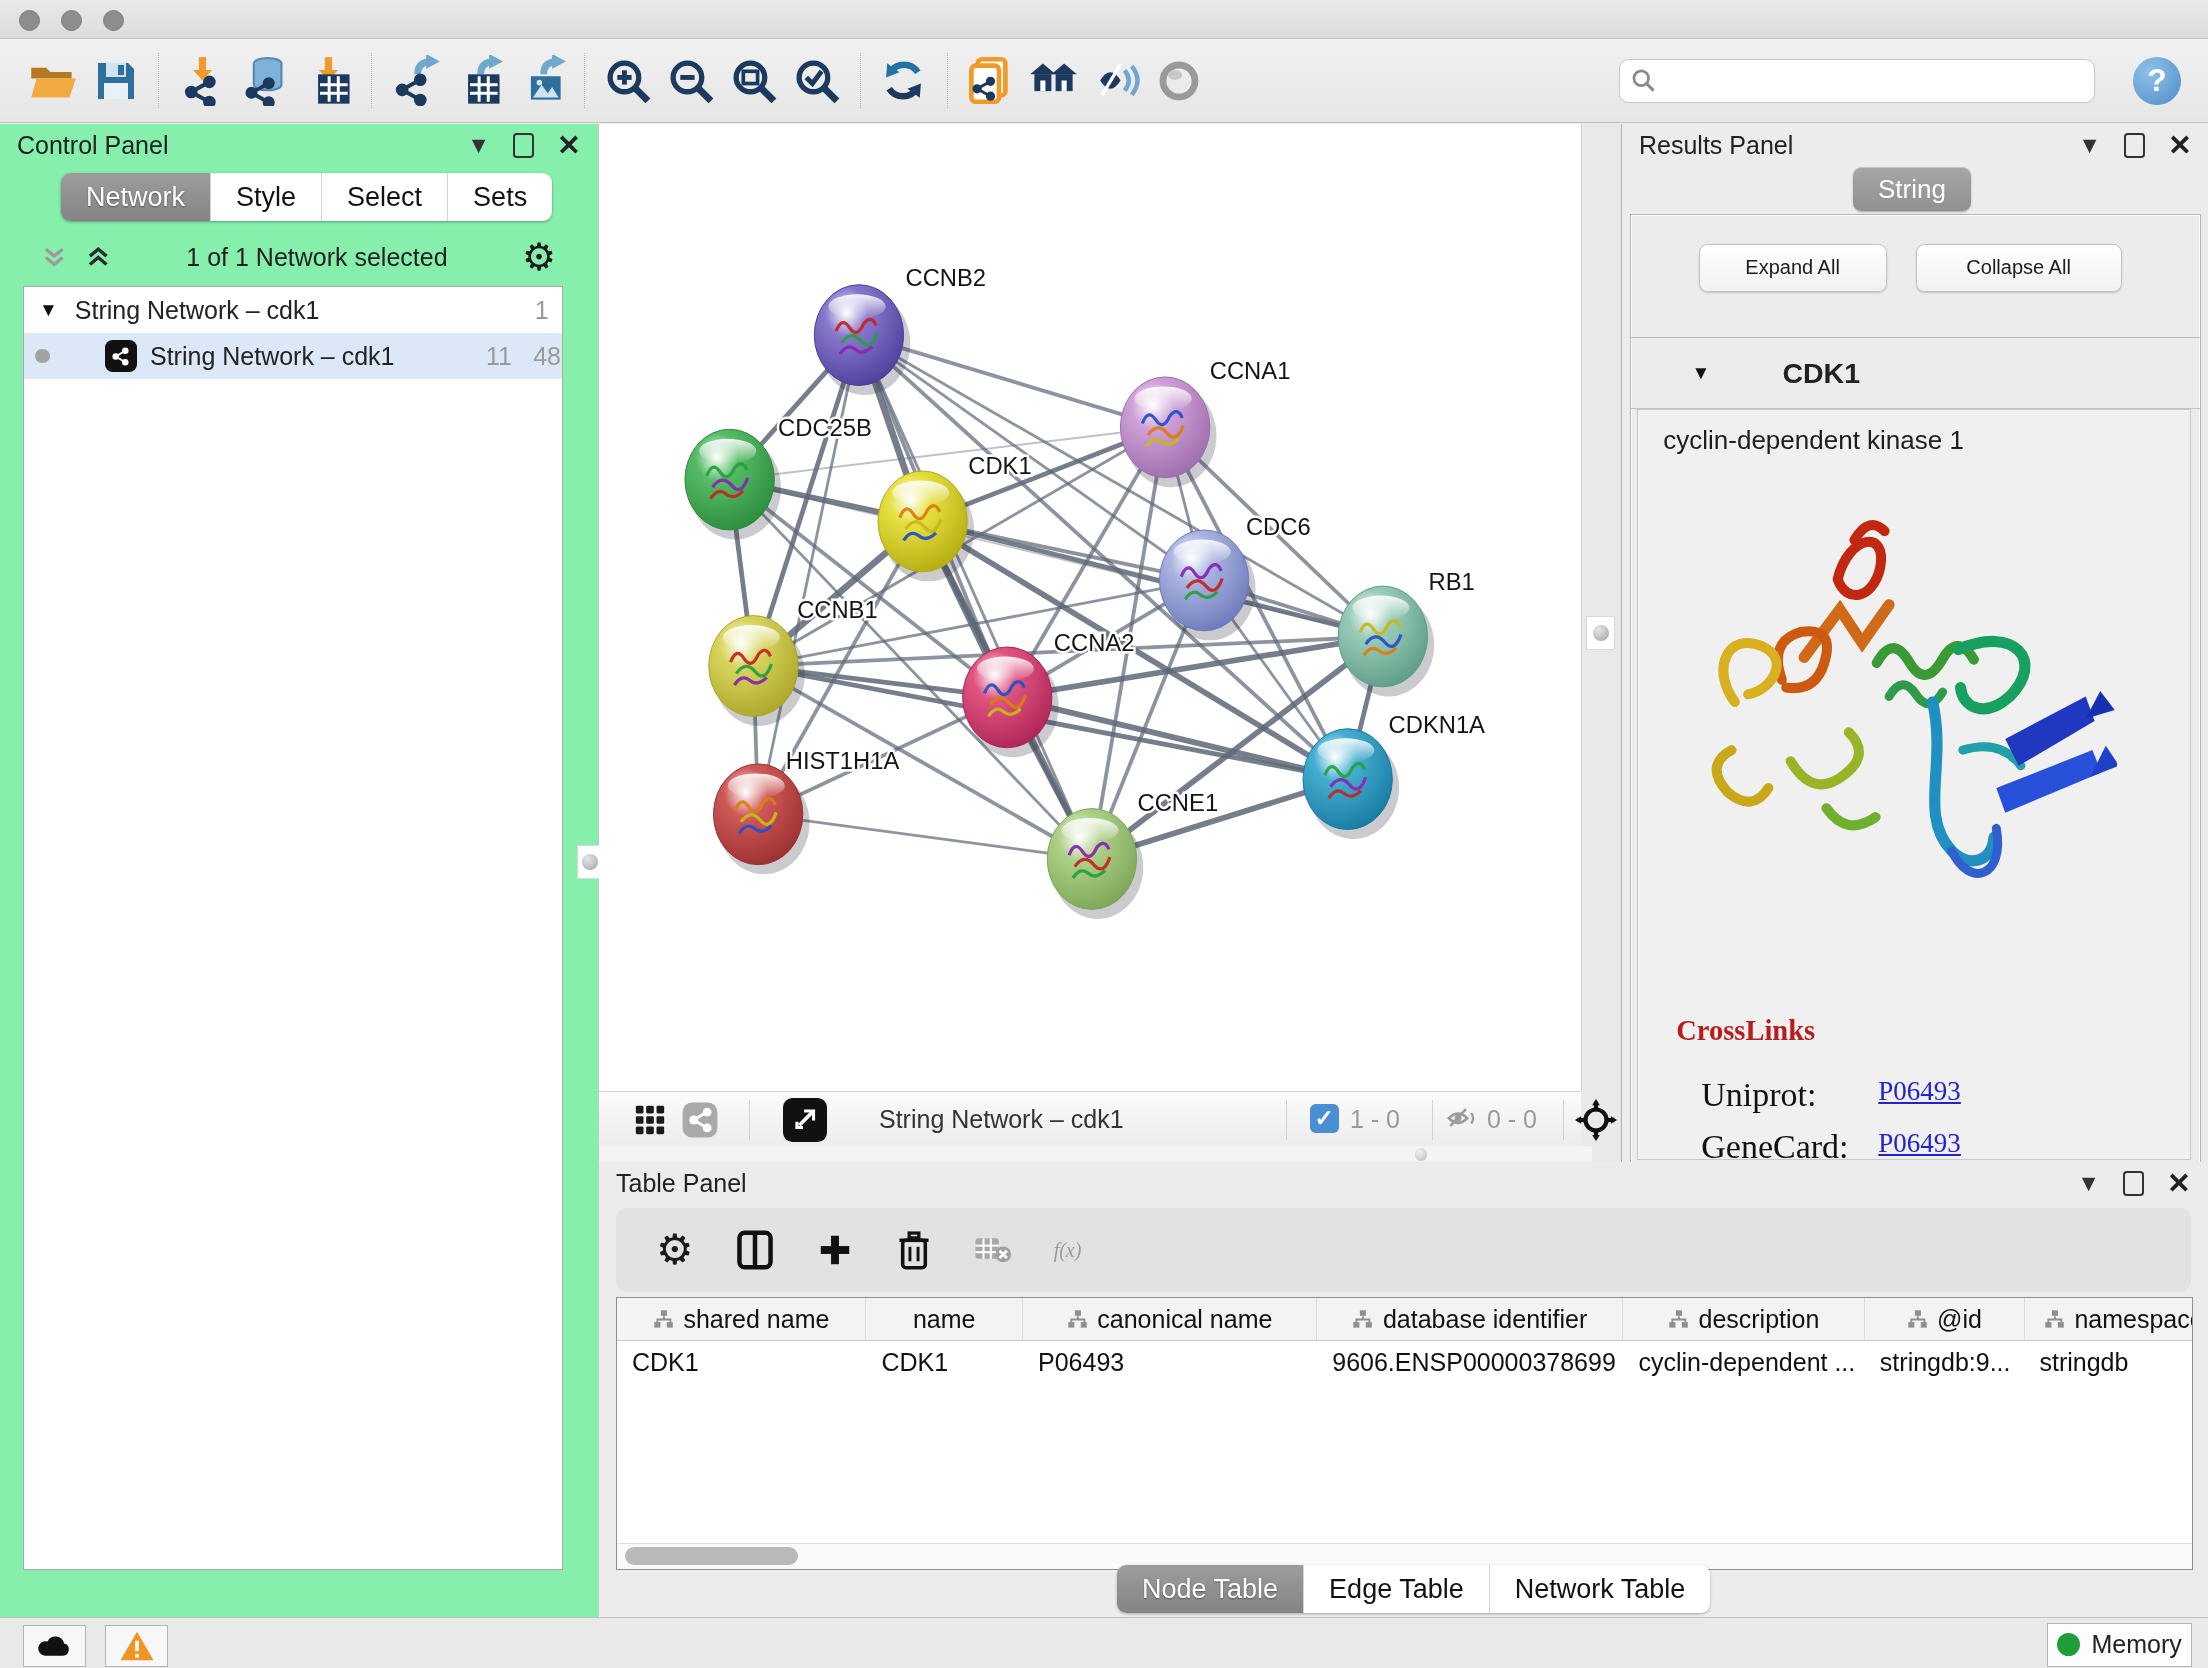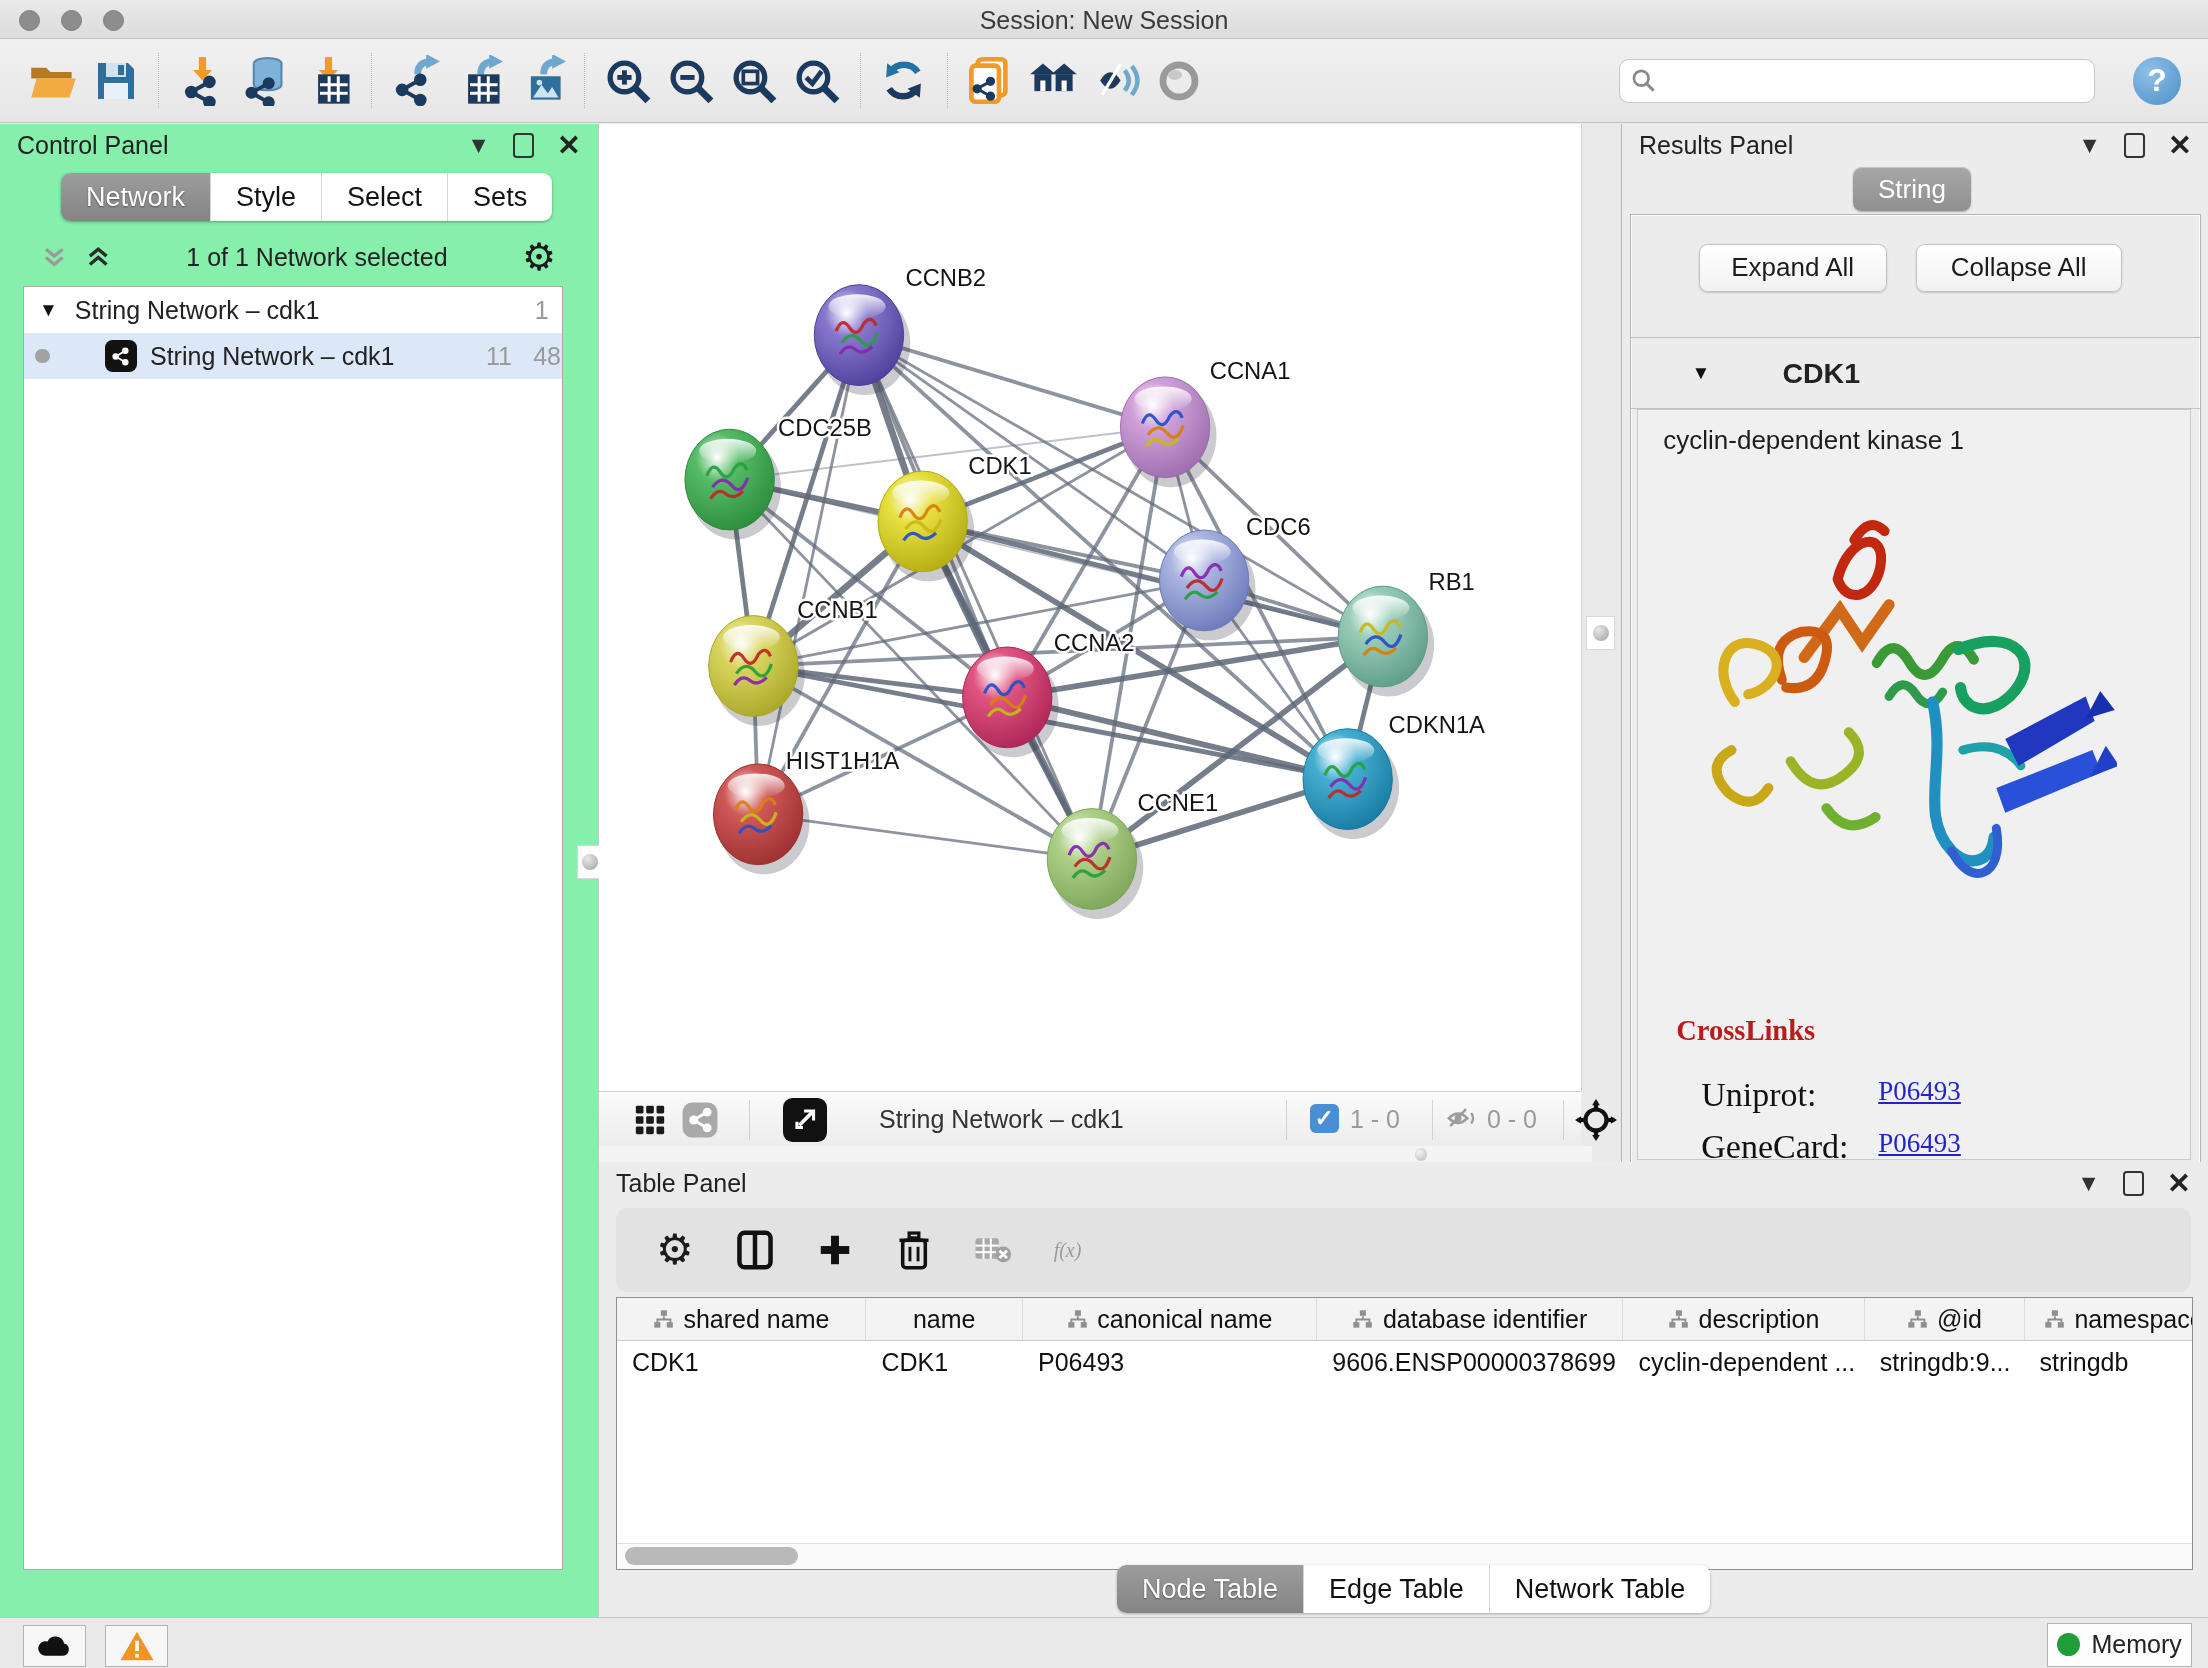--- a/index.html
+++ b/index.html
@@ -78,21 +78,21 @@
     background:radial-gradient(circle at 35% 30%,#f2f2f2,#b9b9b9);}
   
   #results-panel{left:1622px;top:124px;width:587px;height:1041px;background:#ececec;}
   #rp-tab{position:absolute;left:231px;top:43px;padding:6.7px 25px;border-radius:8.6px;
     background:linear-gradient(#a7a7a7,#909090);color:#fff;font-size:26px;
     box-shadow:inset 0 1px 0 rgba(255,255,255,.35),0 1px 1.9px rgba(0,0,0,.3);}
   #rp-box{position:absolute;left:7.6px;top:90px;width:569px;height:964px;
     border:1.9px solid #b5b5b5;background:#ececec;box-shadow:inset 0 0 0 1px #fdfdfd;}
   #rp-buttons{height:122px;border-bottom:1.9px solid #bdbdbd;position:relative;}
   .mac-btn{position:absolute;top:28.5px;height:46px;border:1px solid #c2c2c2;border-radius:8.6px;
-    background:linear-gradient(#ffffff,#f1f1f1);font-size:26px;color:#1c1c1c;
+    background:linear-gradient(#ffffff,#f1f1f1);font-size:20px;color:#1c1c1c;
     display:flex;align-items:center;justify-content:center;box-shadow:0 1px 1.9px rgba(0,0,0,.18);}
   #rp-sec-head{height:70px;display:flex;align-items:center;border-bottom:1px solid #c2c2c2;}
   #rp-sec-head .tri{margin-left:61px;}
   #rp-name{font-size:28.5px;font-weight:bold;margin-left:55px;}
   #rp-inner{position:absolute;left:6.7px;top:194px;width:552px;height:749px;background:#f0f0f0;
     border:1px solid #c9c9c9;text-align:center;}
   #rp-desc{position:absolute;left:25px;top:15px;font-size:26px;color:#1d1d1d;}
   #protein-img{position:absolute;left:32px;top:63px;}
   #rp-cross{position:absolute;left:38px;top:605px;font-family:"Liberation Serif",serif;
     font-size:28.5px;font-weight:bold;color:#b91c1c;}
@@ -124,21 +124,20 @@
   #memory-dot{width:23px;height:23px;border-radius:50%;background:#1f9d3a;}
   svg{display:block;}
 </style>
 </head>
 <body>
 
 <div id="titlebar" class="abs">
   <span class="tl" style="left:19px"></span>
   <span class="tl" style="left:61px"></span>
   <span class="tl" style="left:103px"></span>
-  <div id="win-title">Session: New Session</div>
 </div>
 
 <div id="toolbar" class="abs">
   <span id="toolbar-groups" style="display:flex;align-items:center;">
       <button class="tbtn">
         <span>
           <svg width="51" height="51" viewBox="0 0 24 24">
             <path d="M2,6 L9,6 L11,8 L21,8 L21,11 L2,11 Z" fill="#b5791f"></path>
             <path d="M2,20 L4.5,11 L23,11 L20,20 Z" fill="#f2aa42"></path>
           </svg>

